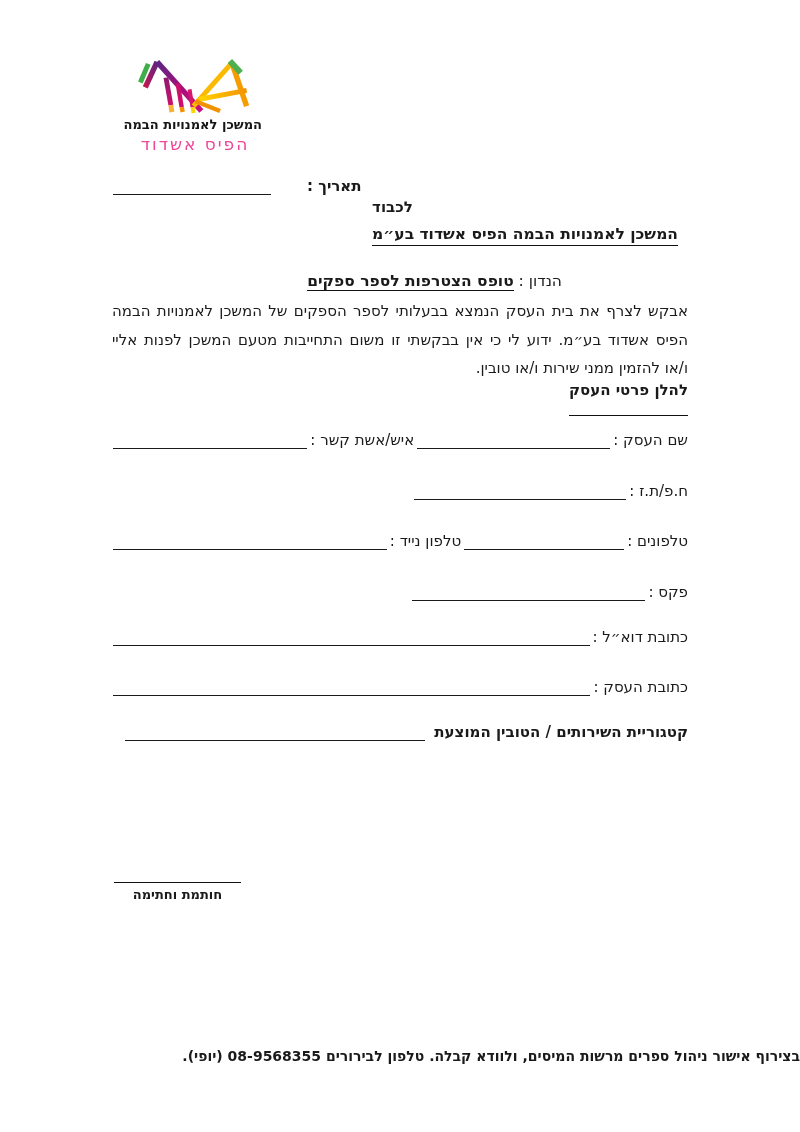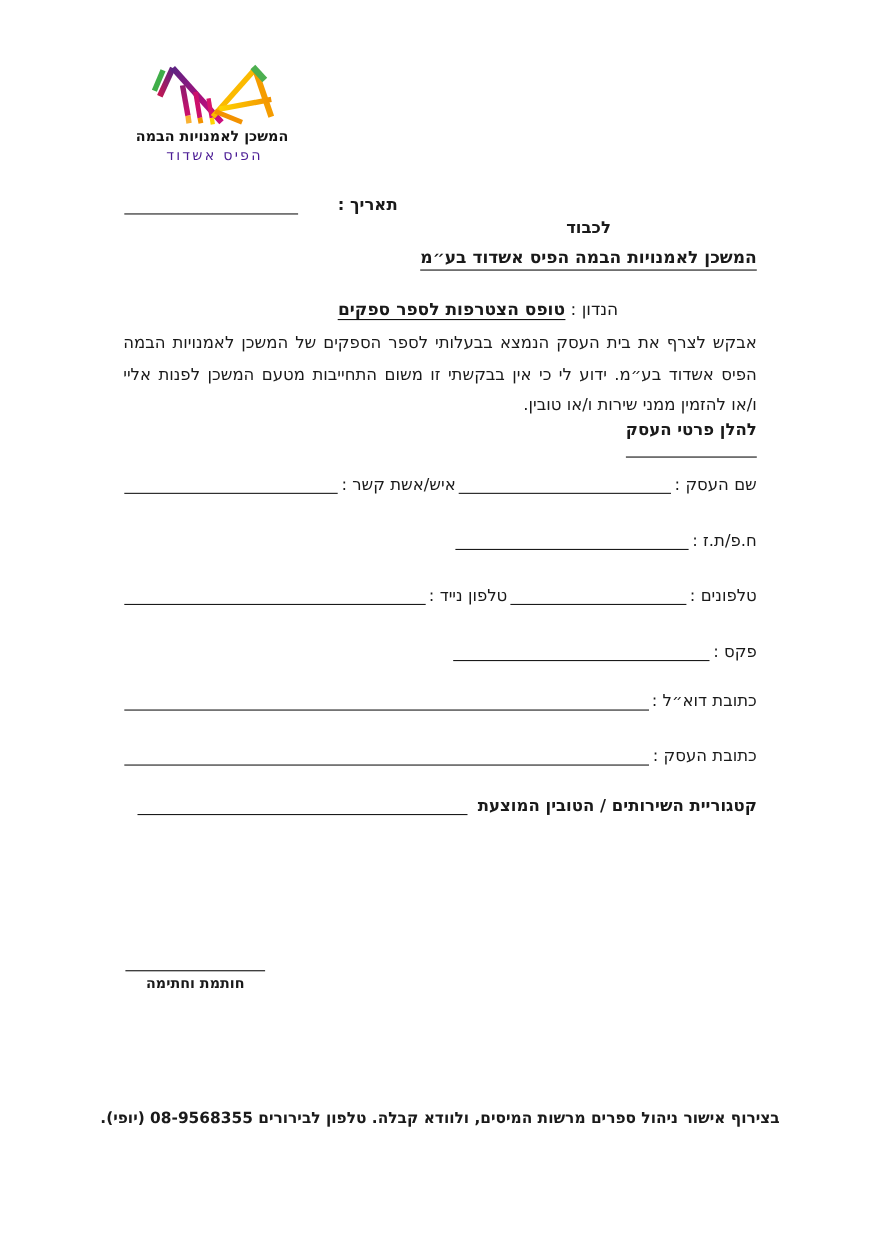--- a/index.html
+++ b/index.html
@@ -12,26 +12,26 @@
     font-family:"DejaVu Sans", sans-serif;
     color:#1a1a1a;
     direction:rtl;
     overflow:hidden;
     text-decoration:underline;
   }
   
   .logo-block { position:absolute; top:54px; left:128px; width:134px; text-align:center; }
   .logo-block svg { width:114px; height:61px; display:block; margin:0 auto 2px 8px; }
   .org-name { font-size:13px; font-weight:bold; color:#151515; white-space:nowrap; }
-  .org-sub  { font-size:13px; color:#4c1d95; letter-spacing:2px; margin-top:2px; }
+  .org-sub  { font-size:17px; color:#ec4899; letter-spacing:2px; margin-top:2px; }
   
   .date-row { position:absolute; top:177px; left:113px; display:flex; align-items:flex-end; column-gap:3px;gap:36px; }
   .date-row .lbl { font-weight:bold; font-size:15px; white-space:nowrap; }
   
-  .addressee { position:absolute; top:198px; right:112px; text-align:center; }
+  .addressee { position:absolute; top:198px; right:122px; text-align:left; }
   .to-label { font-weight:bold; font-size:15px; }
   .addr-name { font-weight:bold; font-size:15.5px; margin-top:9px;
                border-bottom:1.6px solid #111; padding-bottom:2px; display:inline-block; }
   
   .subject { position:absolute; top:272px; right:238px; white-space:nowrap; font-size:15.5px; }
   .subject .title { font-weight:bold; border-bottom:1.6px solid #111; padding-bottom:0; }
   
   .para { position:absolute; top:297px; right:112px; left:112px;
           font-size:15px; line-height:28.5px; text-align:justify; }
   .details-head { position:absolute; top:381px; right:112px; font-size:15px; font-weight:bold;
@@ -45,21 +45,21 @@
   .grow { flex:1 1 auto; }
   .r1 { top:430px; } .r2 { top:481px; } .r3 { top:531px; } .r4 { top:582px; }
   .r5 { top:627px; } .r6 { top:677px; } .r7 { top:722px; }
   
   .signature { position:absolute; top:882px; left:114px; width:127px; text-align:center;
                border-top:1.6px solid #111; padding-top:4px; }
   .signature .lbl { font-size:13px; font-weight:bold; }
   
   .footer1 { position:absolute; top:976px; left:0; right:0; text-align:center;
              font-size:14px; font-weight:bold; }
-  .footer2 { position:absolute; top:1009px; left:0; right:0; text-align:center;
+  .footer2 { position:absolute; top:1048px; left:0; right:0; 
              font-size:14px; font-weight:bold; }
   .email-link { font-family:"DejaVu Serif", serif; font-size:14.5px; font-weight:bold;
                 color:#0000cd; text-decoration:underline; direction:ltr; unicode-bidi:embed; }
 </style>
 </head>
 <body>
 
 <div class="page">
 
   <div class="logo-block">

